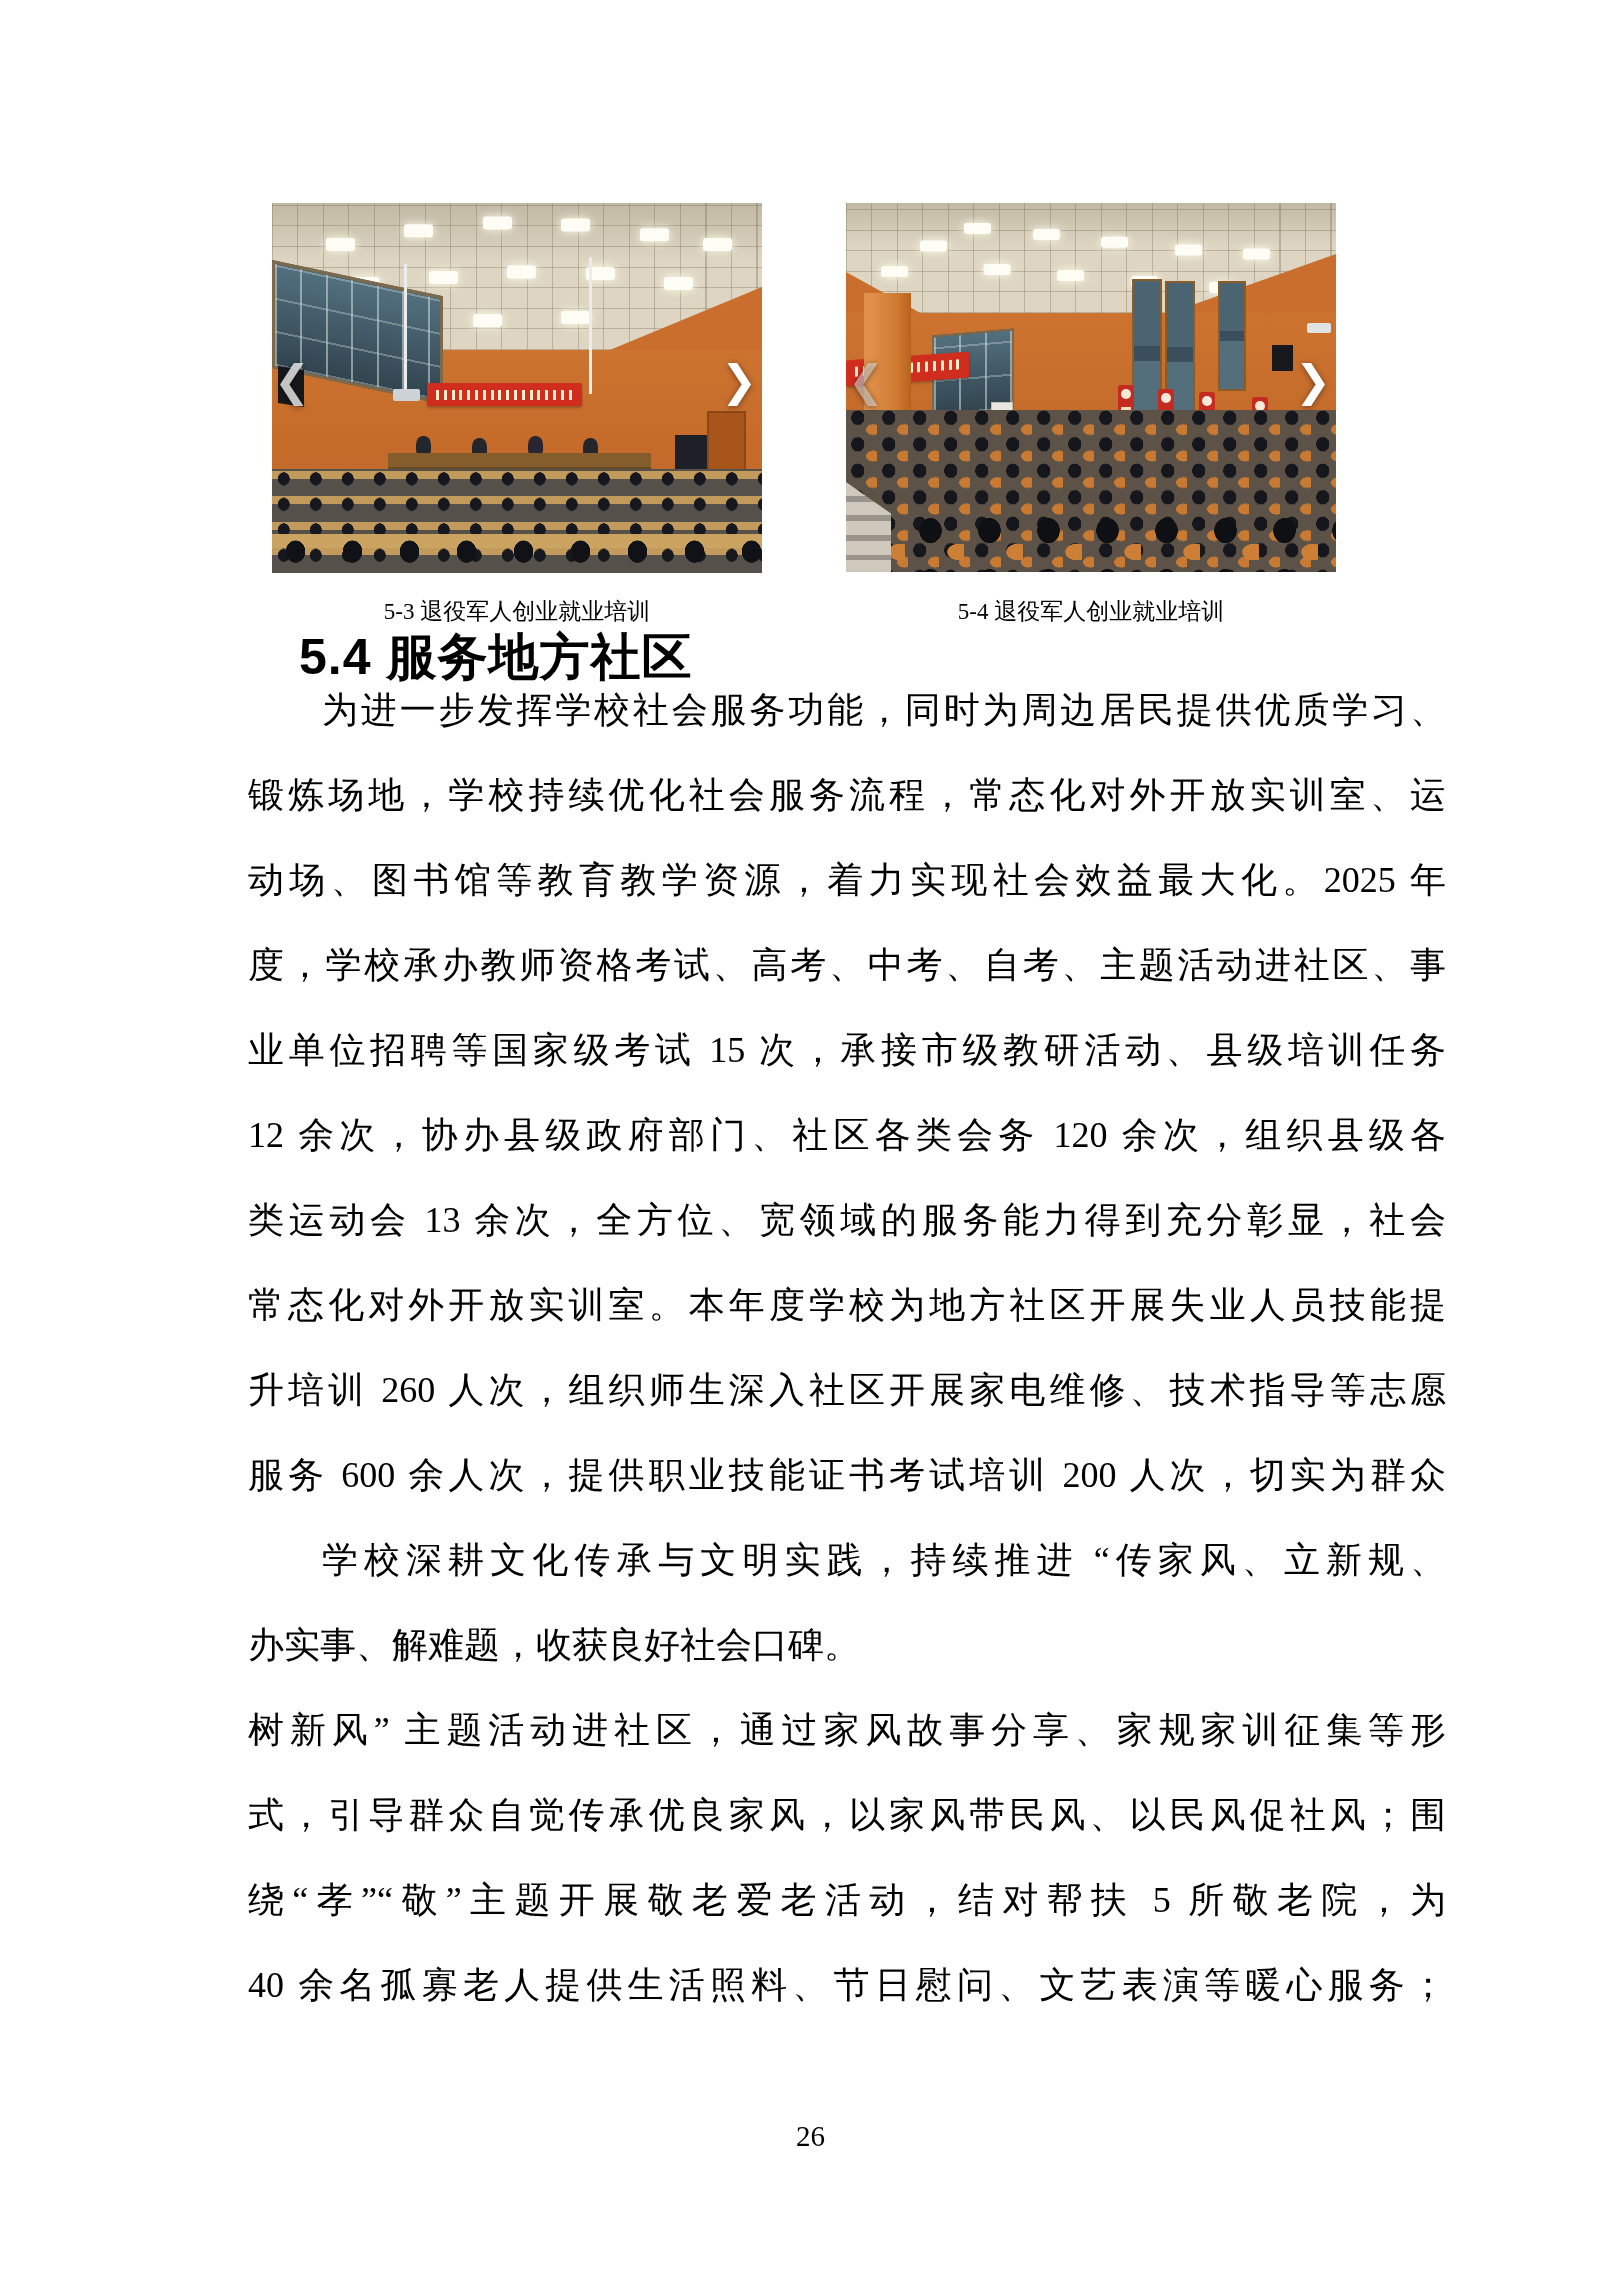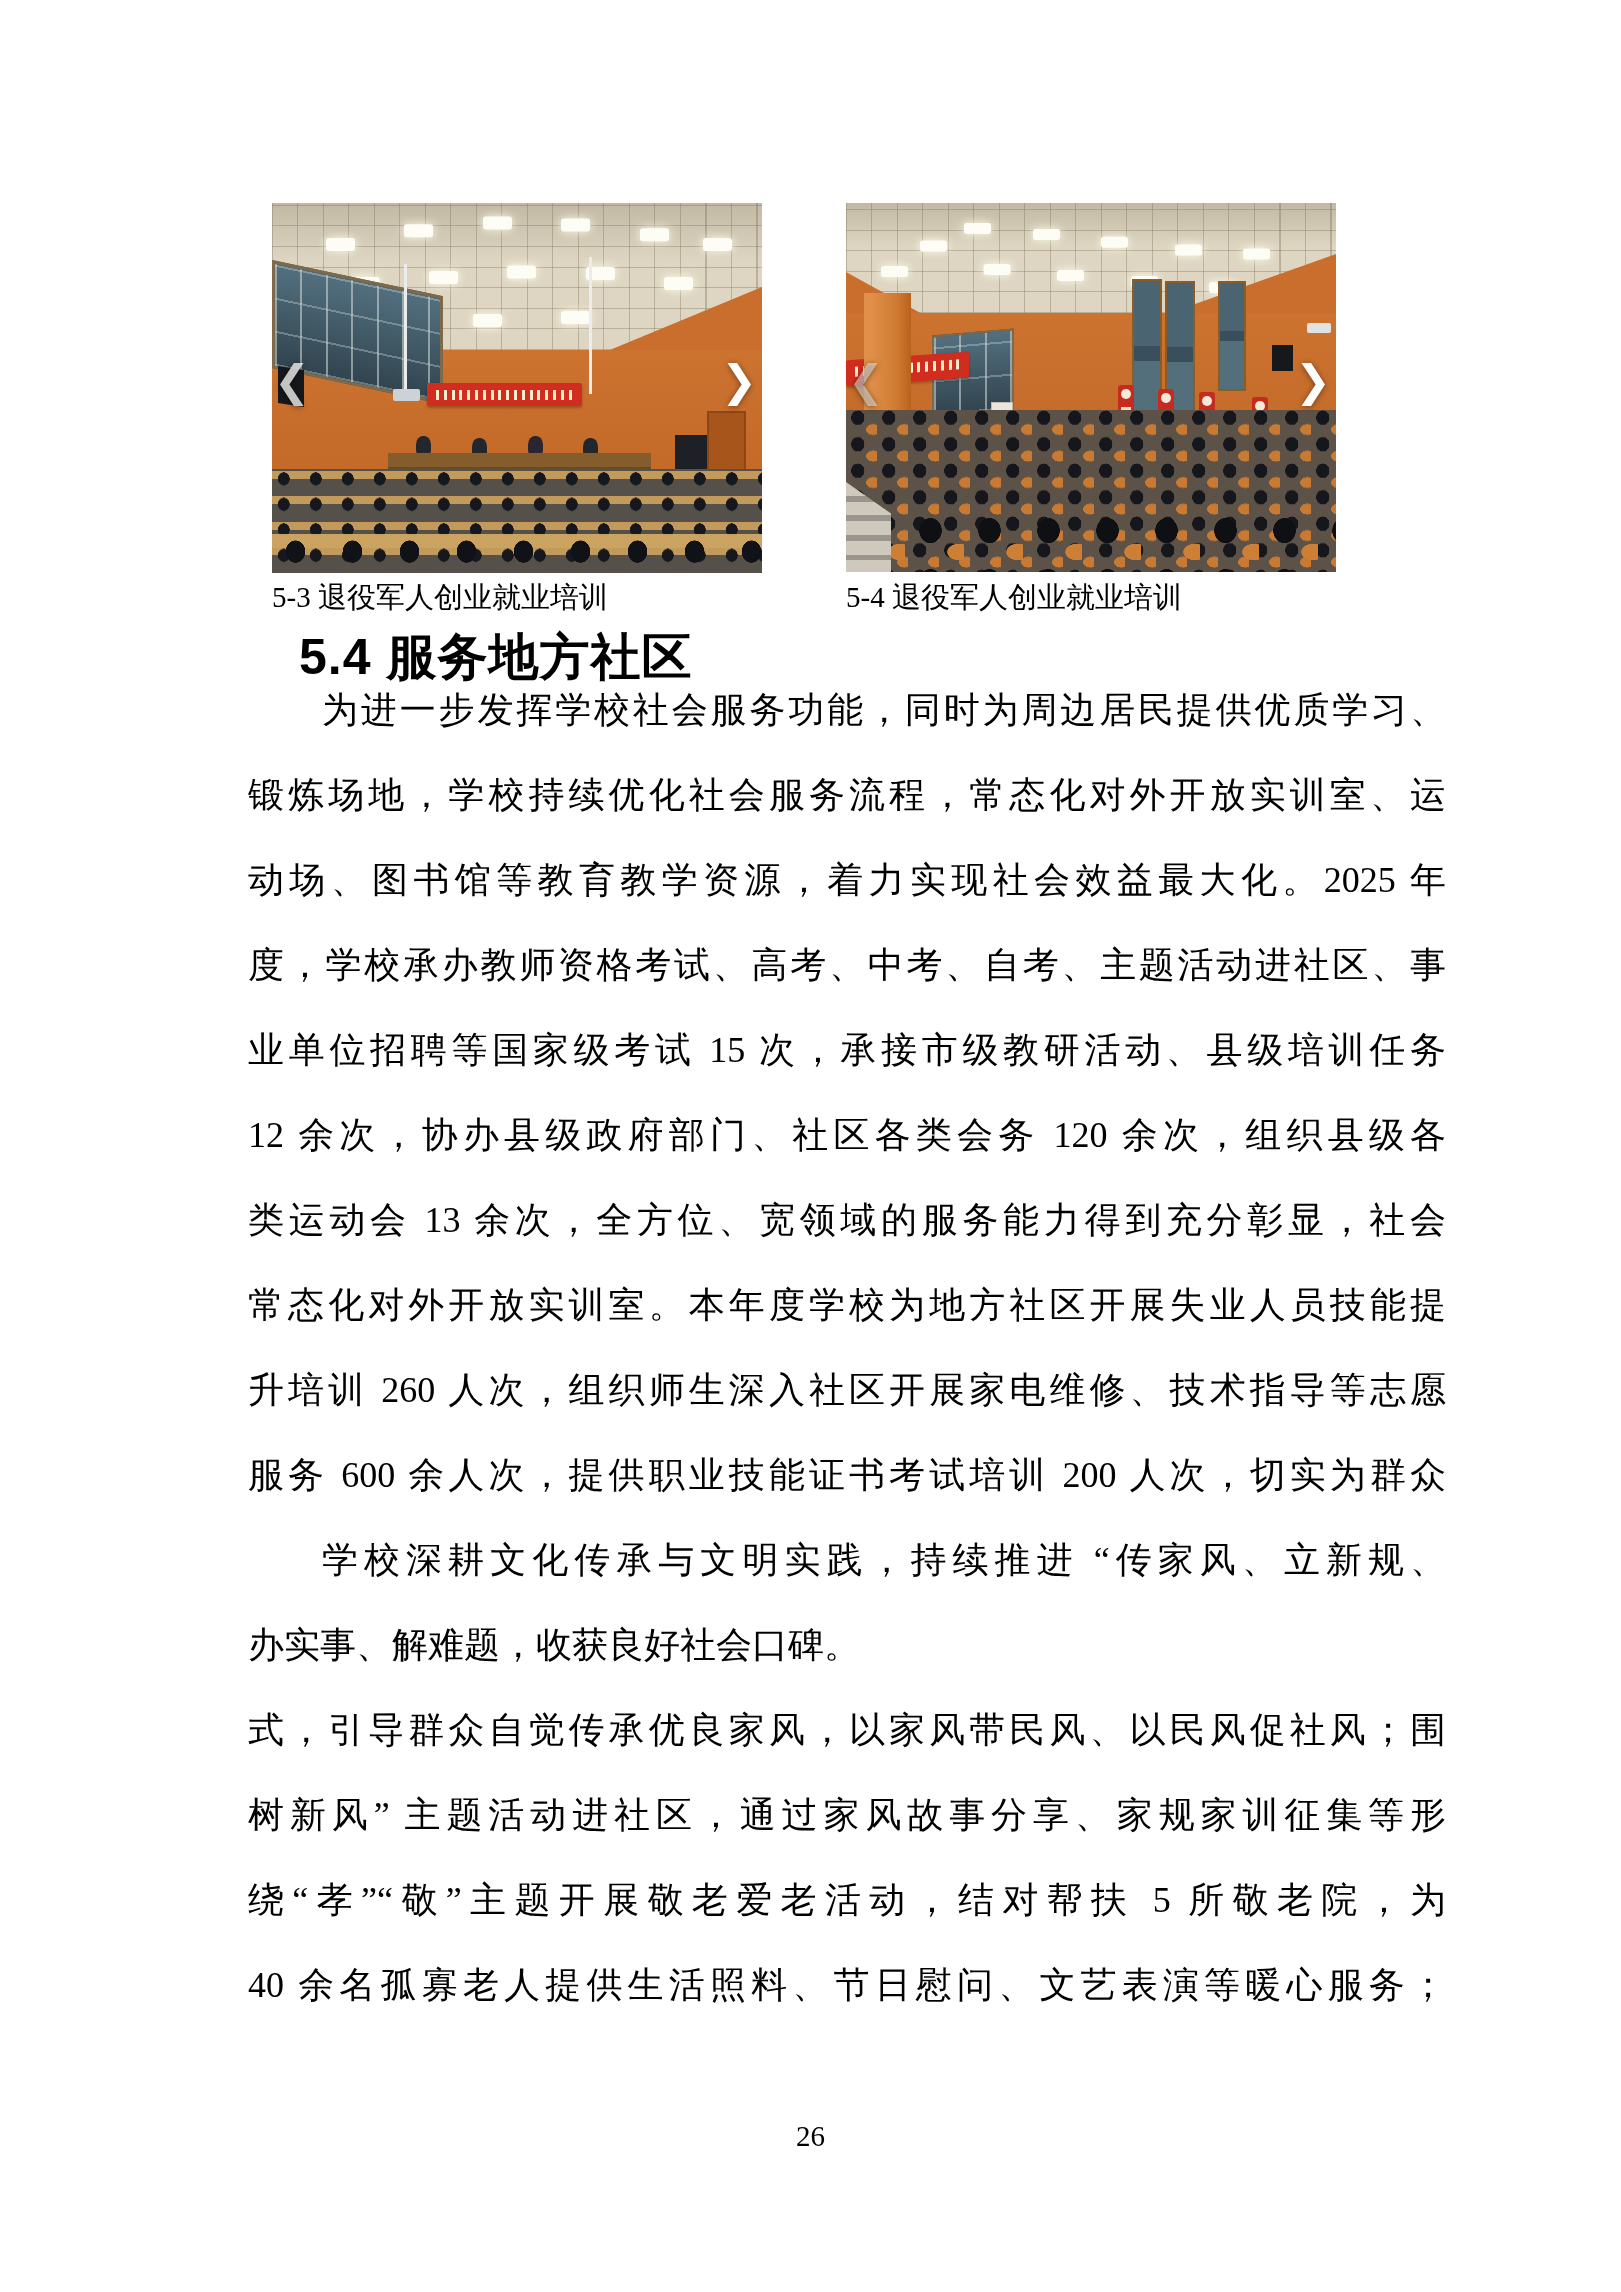--- a/index.html
+++ b/index.html
@@ -148,22 +148,22 @@
     background:#dfe3e4;border-radius:2px;}
 
   .nav-arrow{position:absolute;top:157px;font-size:43px;line-height:1;
     font-family:"DejaVu Sans",sans-serif;color:#fff;
     text-shadow:0 1px 5.9px rgba(0,0,0,.45);cursor:pointer;user-select:none;}
   .nav-prev{left:2px;color:rgba(228,228,228,.85);}
   .nav-next{right:4.9px;}
   #photo-right .nav-prev{color:rgba(230,230,230,.55);}
 
   
-  .caption{position:absolute;top:578px;width:490px;text-align:left;
-    font-size:29px;line-height:39px;}
+  .caption{position:absolute;top:592px;width:490px;text-align:center;
+    font-size:23px;line-height:39px;}
   #caption-left{left:272px;}
   #caption-right{left:846px;}
 
   .section-heading{position:absolute;left:299px;top:632px;
     font-family:"Liberation Sans","DejaVu Sans",sans-serif;
     font-weight:700;font-size:50px;line-height:51px;letter-spacing:1px;}
 
   .body-text{position:absolute;left:248px;top:668px;width:1198px;}
   .line{
     height:85px;line-height:85px;font-size:36px;
@@ -258,22 +258,22 @@
     <div class="line">动场、图书馆等教育教学资源，着力实现社会效益最大化。2025 年</div>
     <div class="line">度，学校承办教师资格考试、高考、中考、自考、主题活动进社区、事</div>
     <div class="line">业单位招聘等国家级考试 15 次，承接市级教研活动、县级培训任务</div>
     <div class="line">12 余次，协办县级政府部门、社区各类会务 120 余次，组织县级各</div>
     <div class="line">类运动会 13 余次，全方位、宽领域的服务能力得到充分彰显，社会</div>
     <div class="line">常态化对外开放实训室。本年度学校为地方社区开展失业人员技能提</div>
     <div class="line">升培训 260 人次，组织师生深入社区开展家电维修、技术指导等志愿</div>
     <div class="line">服务 600 余人次，提供职业技能证书考试培训 200 人次，切实为群众</div>
     <div class="line indent">学校深耕文化传承与文明实践，持续推进 “传家风、立新规、</div>
     <div class="line no-stretch">办实事、解难题，收获良好社会口碑。</div>
+    <div class="line">树新风” 主题活动进社区，通过家风故事分享、家规家训征集等形</div>
     <div class="line">式，引导群众自觉传承优良家风，以家风带民风、以民风促社风；围</div>
-    <div class="line">树新风” 主题活动进社区，通过家风故事分享、家规家训征集等形</div>
     <div class="line">绕“孝”“敬”主题开展敬老爱老活动，结对帮扶 5 所敬老院，为</div>
     <div class="line">40 余名孤寡老人提供生活照料、节日慰问、文艺表演等暖心服务；</div>
   </div>
 
   <div class="page-number">26</div>
 
 </div>
 
 
 </body></html>

